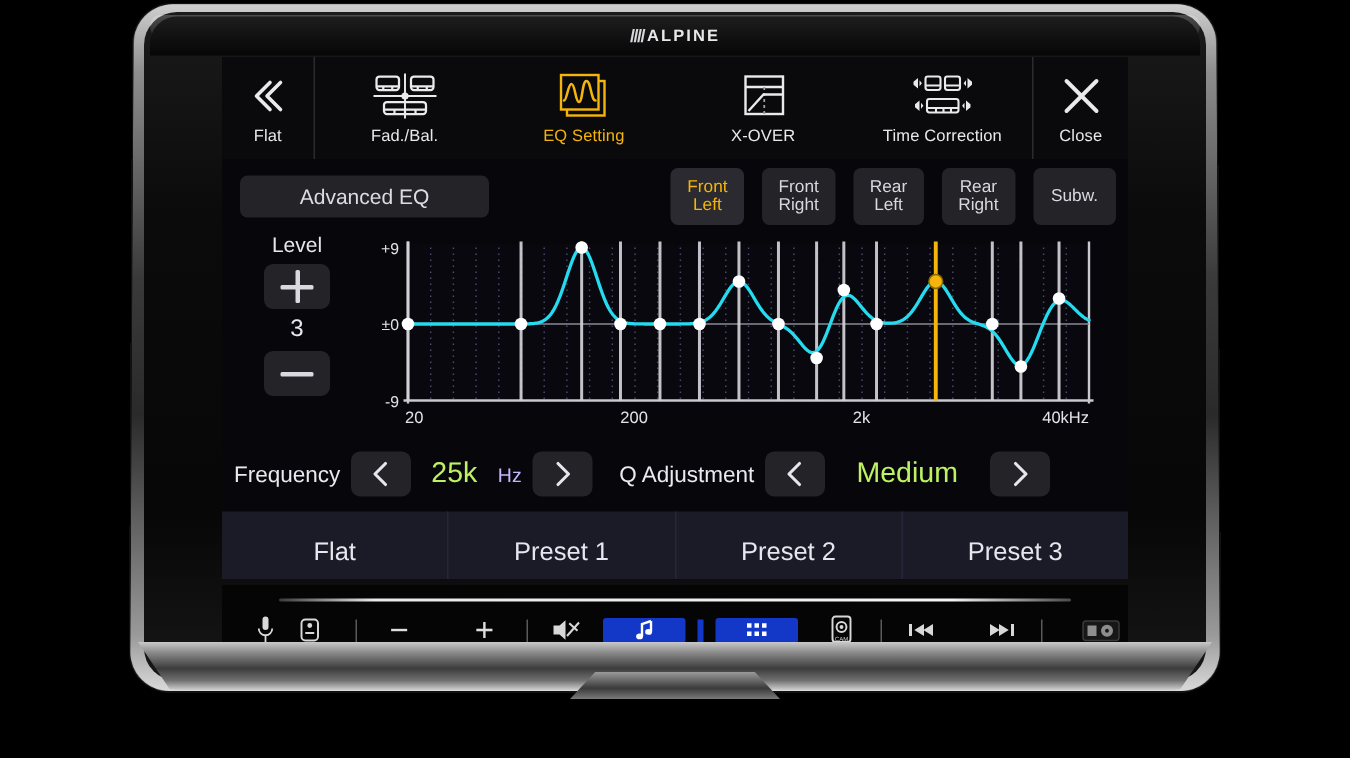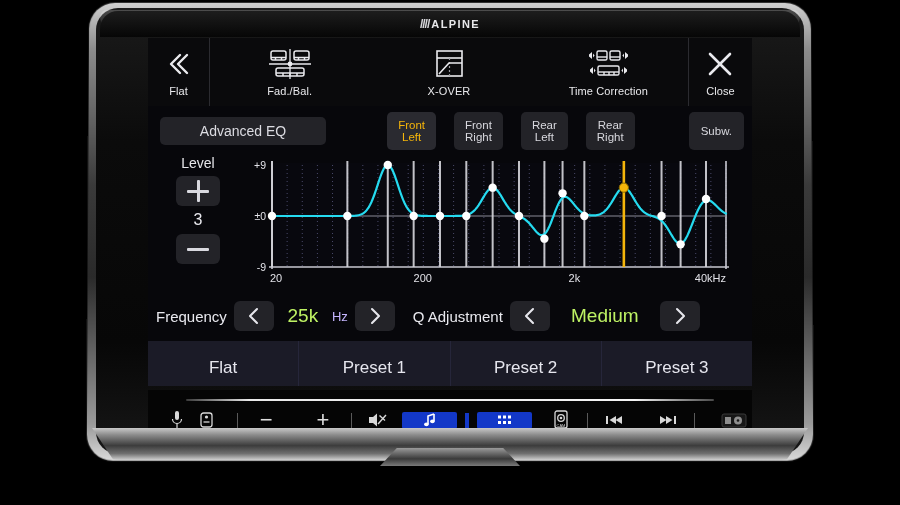--- a/index.html
+++ b/index.html
@@ -59,38 +59,38 @@
   }
   .tb-item.back   { width:62px; border-right:1px solid #2b2b30; }
   .tb-item.close  { width:64px; border-left:1px solid #2b2b30; }
   .tb-item.mid    { flex:1 1 0; }
   .tb-item .lbl { font-size:11px; letter-spacing:.1px; }
   .tb-item.active .lbl { color:#f5b50a; }
   .tb-ico { height:32px; display:flex; align-items:center; justify-content:center; }
 
   
   .chanrow {
-    display:flex; align-items:center; gap:18px;
+    display:flex; align-items:center; gap:12px;
     padding:6px 8px 5px 8px; background:#07070b;
   }
   .adveq {
     width:166px; height:28px; border-radius:5px;
     background:#232328; color:#dcdce2; font-size:14px;
     display:flex; align-items:center; justify-content:center;
     margin-left:4px; cursor:pointer;
   }
   .chan-spacer { flex:1 1 auto; }
   .chan {
     height:38px; border-radius:5px; background:#232328;
     color:#d8d8de; font-size:11.5px; line-height:12.5px;
     display:flex; flex-direction:column; align-items:center; justify-content:center;
     padding:0 11px; cursor:pointer; white-space:nowrap;
   }
   .chan.sel { color:#f5b50a; background:#2a2a30; }
-  .chan.wide { padding:12px 12px;margin-left:36px; }
+  .chan.wide { padding:12px 12px; }
 
   
   .eqarea { position:relative; height:140px; }
   .level-col {
     position:absolute; left:10px; top:0px; width:80px;
     display:flex; flex-direction:column; align-items:center; gap:3px;
   }
   .level-title { color:#e6e6ea; font-size:14px; margin-bottom:2px; }
   .lvbtn {
     width:44px; height:30px; border-radius:6px; background:#232328;
@@ -211,20 +211,30 @@
               <line x1="30" y1="25" x2="30" y2="28"></line>
               <line x1="2" y1="16" x2="44" y2="16" stroke-width="1.3"></line>
               <line x1="23" y1="1" x2="23" y2="31" stroke-width="1.3"></line>
             </g>
             <circle cx="23" cy="16" r="2.4" fill="#eaeaee"></circle>
           </svg>
         </div>
         <div class="lbl">Fad./Bal.</div>
       </div>
 
+      <div class="tb-item mid active">
+        <div class="tb-ico">
+          <svg width="40" height="32" viewBox="0 0 40 32">
+            <rect x="9" y="6" width="25" height="23" fill="none" stroke="#f5b50a" stroke-width="1.6"></rect>
+            <rect x="5" y="2" width="25" height="23" fill="#0a0a0c" stroke="#f5b50a" stroke-width="1.6"></rect>
+            <path d="M7 19 C9 19, 9.5 8, 12 8 C14.5 8, 14.5 20, 17 20 C19.5 20, 19 6, 22 6 C25 6, 25 19, 28 19" fill="none" stroke="#f5b50a" stroke-width="1.7" stroke-linecap="round"></path>
+          </svg>
+        </div>
+        <div class="lbl">EQ Setting</div>
+      </div>
 
       <div class="tb-item mid">
         <div class="tb-ico">
           <svg width="34" height="32" viewBox="0 0 34 32">
             <rect x="5" y="3" width="25" height="25" fill="none" stroke="#eaeaee" stroke-width="1.6"></rect>
             <line x1="5" y1="10" x2="30" y2="10" stroke="#eaeaee" stroke-width="1.6"></line>
             <line x1="17.5" y1="10" x2="17.5" y2="28" stroke="#9d9da3" stroke-width="1.2" stroke-dasharray="2 2"></line>
             <path d="M7 26 L17 15 L30 15" fill="none" stroke="#eaeaee" stroke-width="1.6"></path>
           </svg>
         </div>

